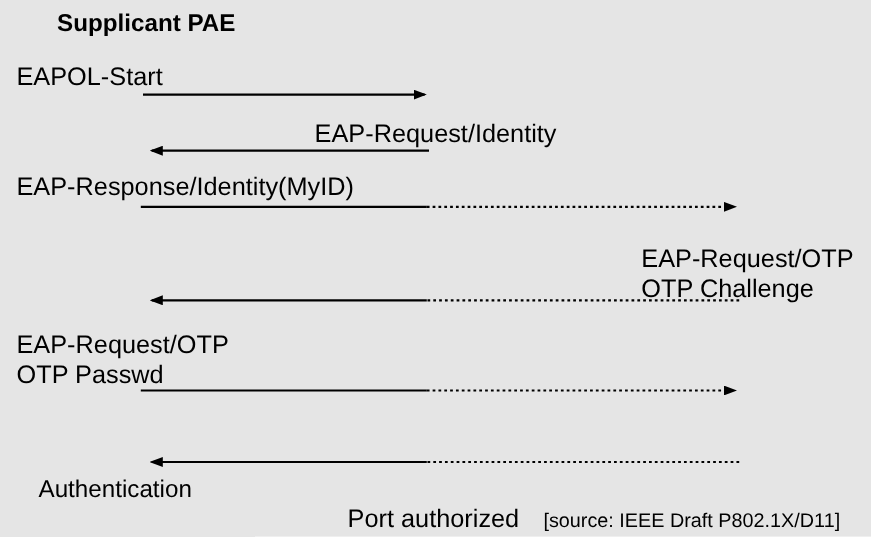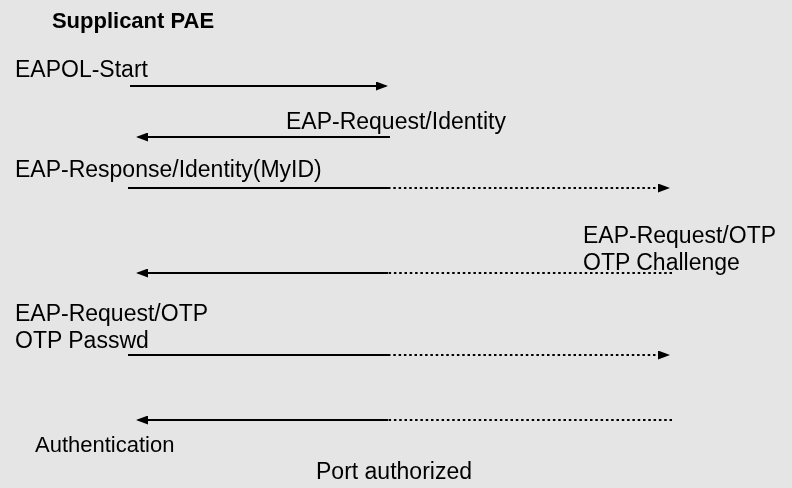--- a/index.html
+++ b/index.html
@@ -58,20 +58,21 @@
     <div>EAP-Request/OTP</div>
     <div>OTP Passwd</div>
   </div>
 
   <div class="msg" style="left:316px; top:426px;margin-top:32px;">Port authorized</div>
 
   <div class="msg" style="left:15px; top:432px; line-height:25px; font-size:22px;margin-left:20px;">
     <div>Authentication</div>
   </div>
 
+  <div class="src" style="left:494px; top:463px;">[source: IEEE Draft P802.1X/D11]</div>
 
   <svg id="arrows" viewBox="0 0 792 488" xmlns="http://www.w3.org/2000/svg">
     <defs>
       <marker id="ah" markerWidth="12" markerHeight="9" refX="10" refY="4.5" orient="auto" markerUnits="userSpaceOnUse">
         <path d="M0,0 L12,4.5 L0,9 z" fill="#000000"></path>
       </marker>
     </defs>
 
     <line x1="130" y1="86" x2="386" y2="86" stroke="#000" stroke-width="2" marker-end="url(#ah)"></line>
 

